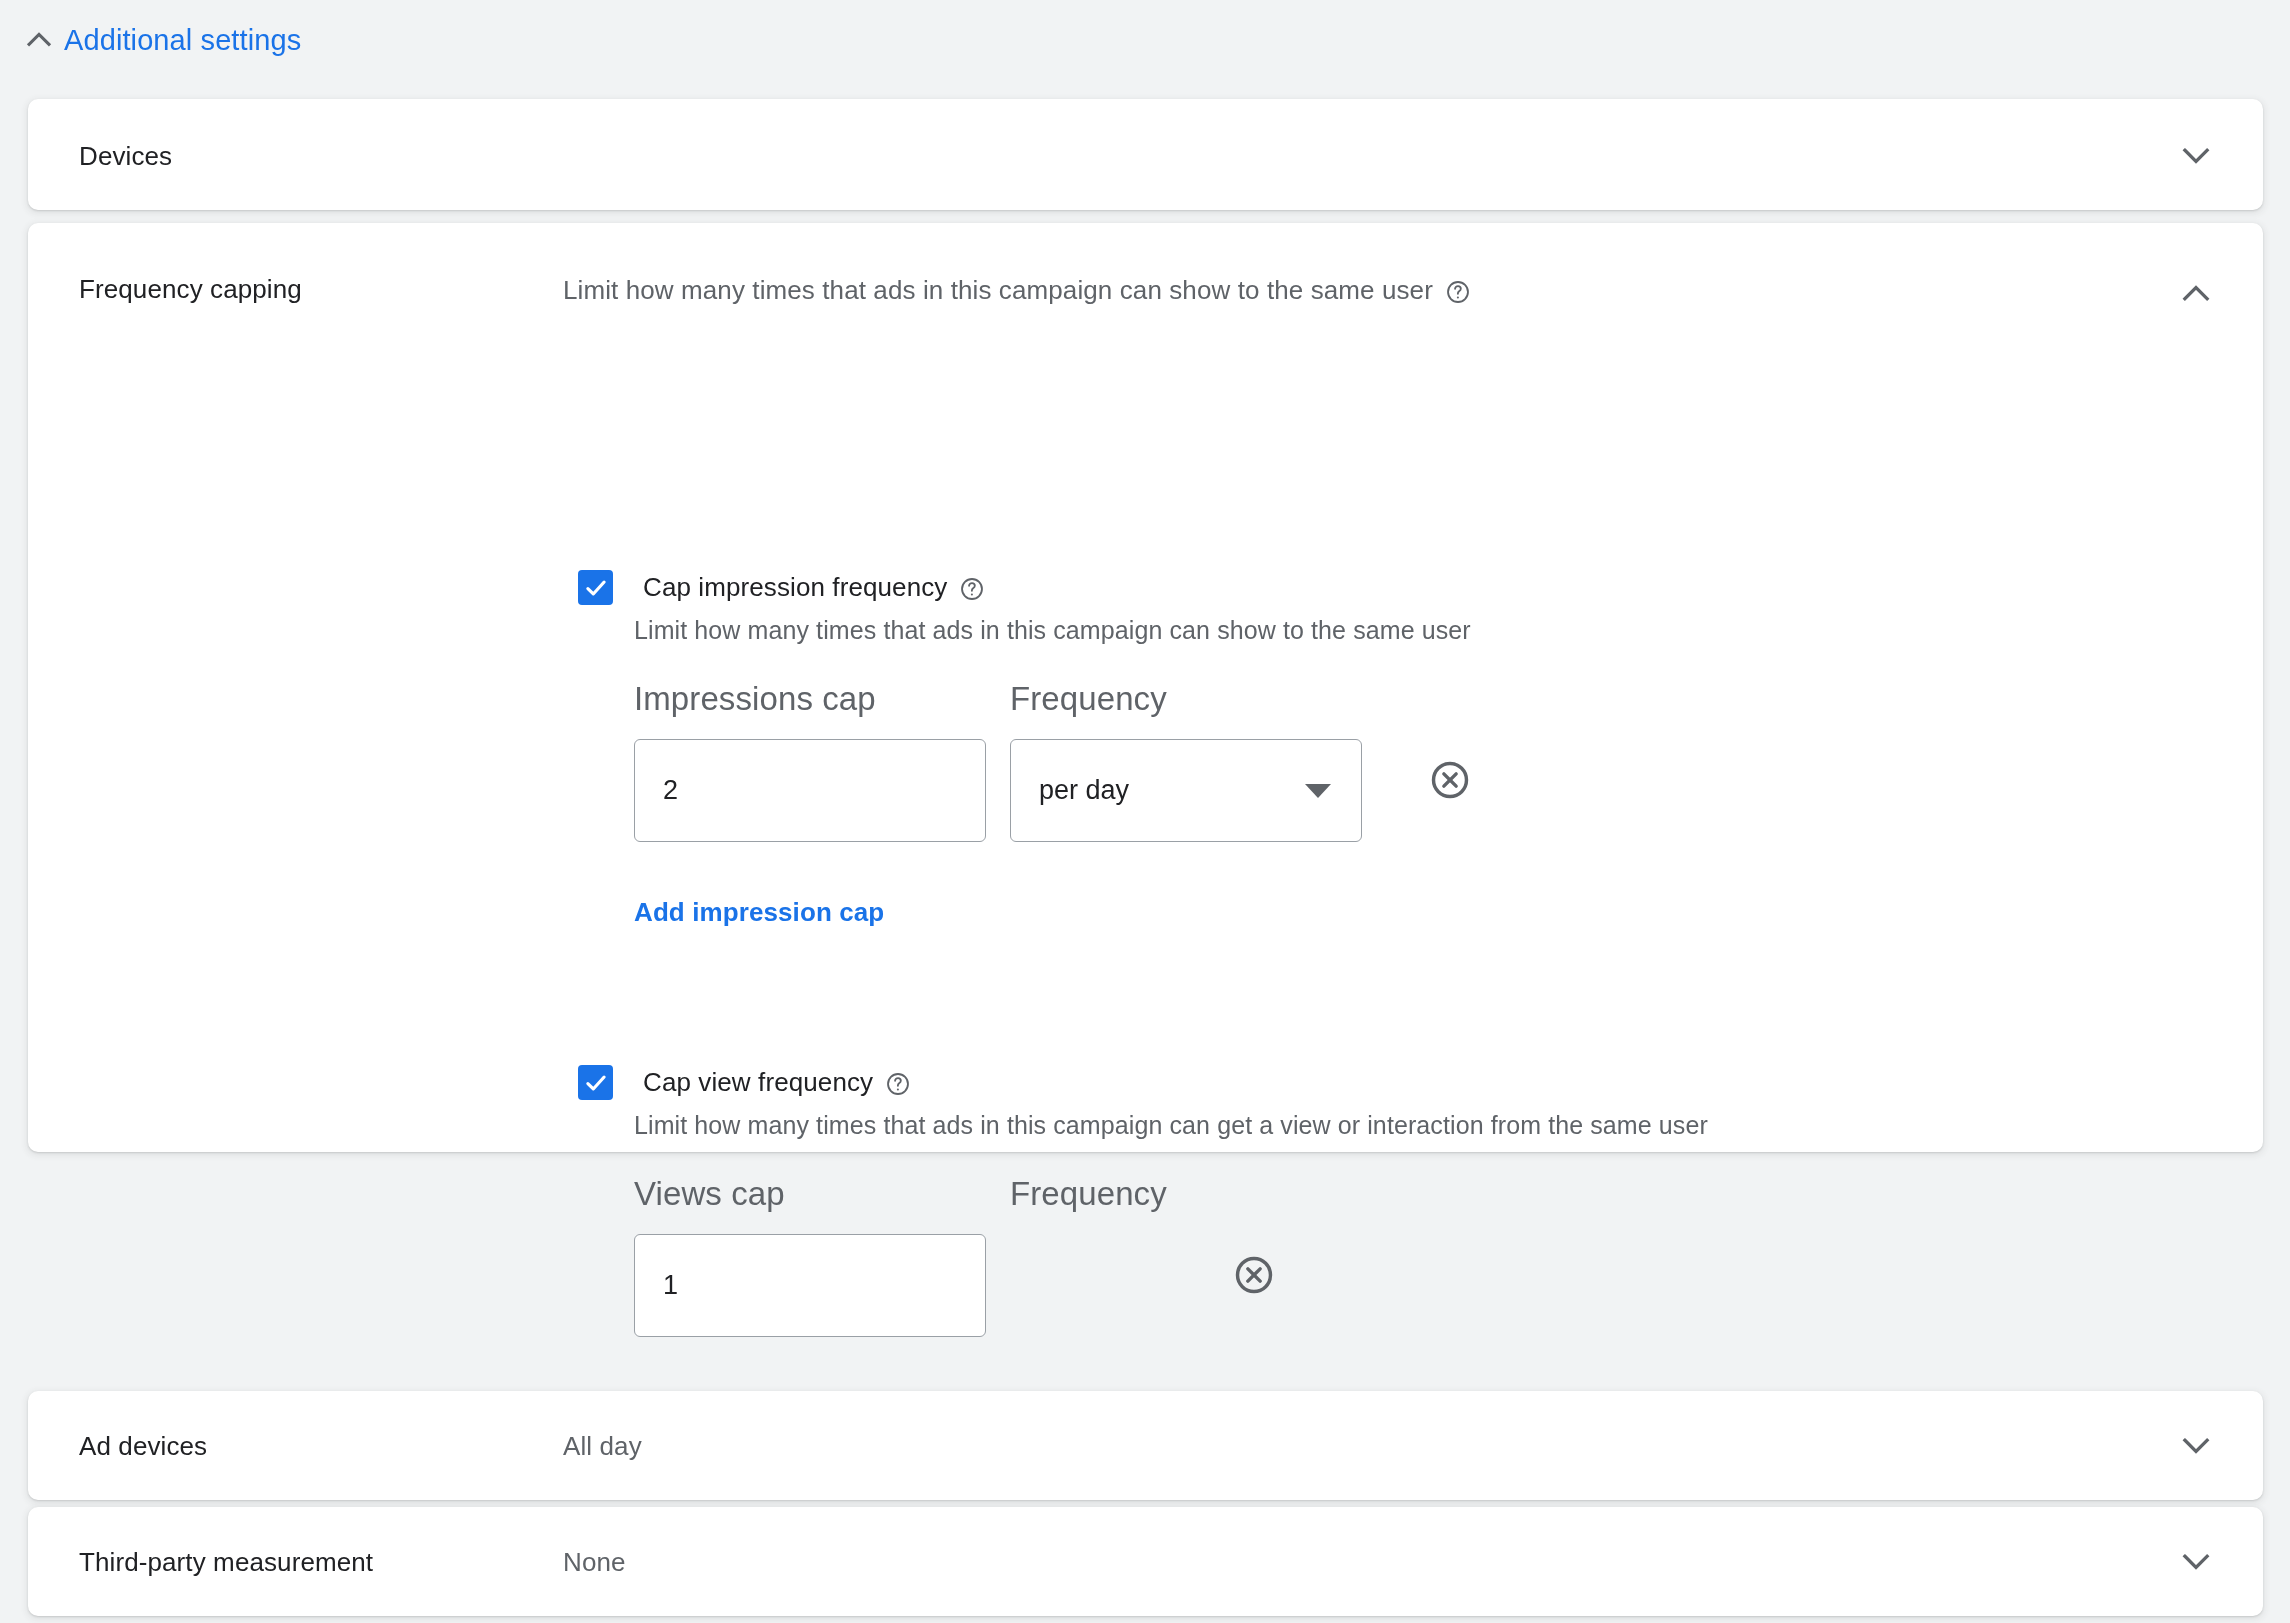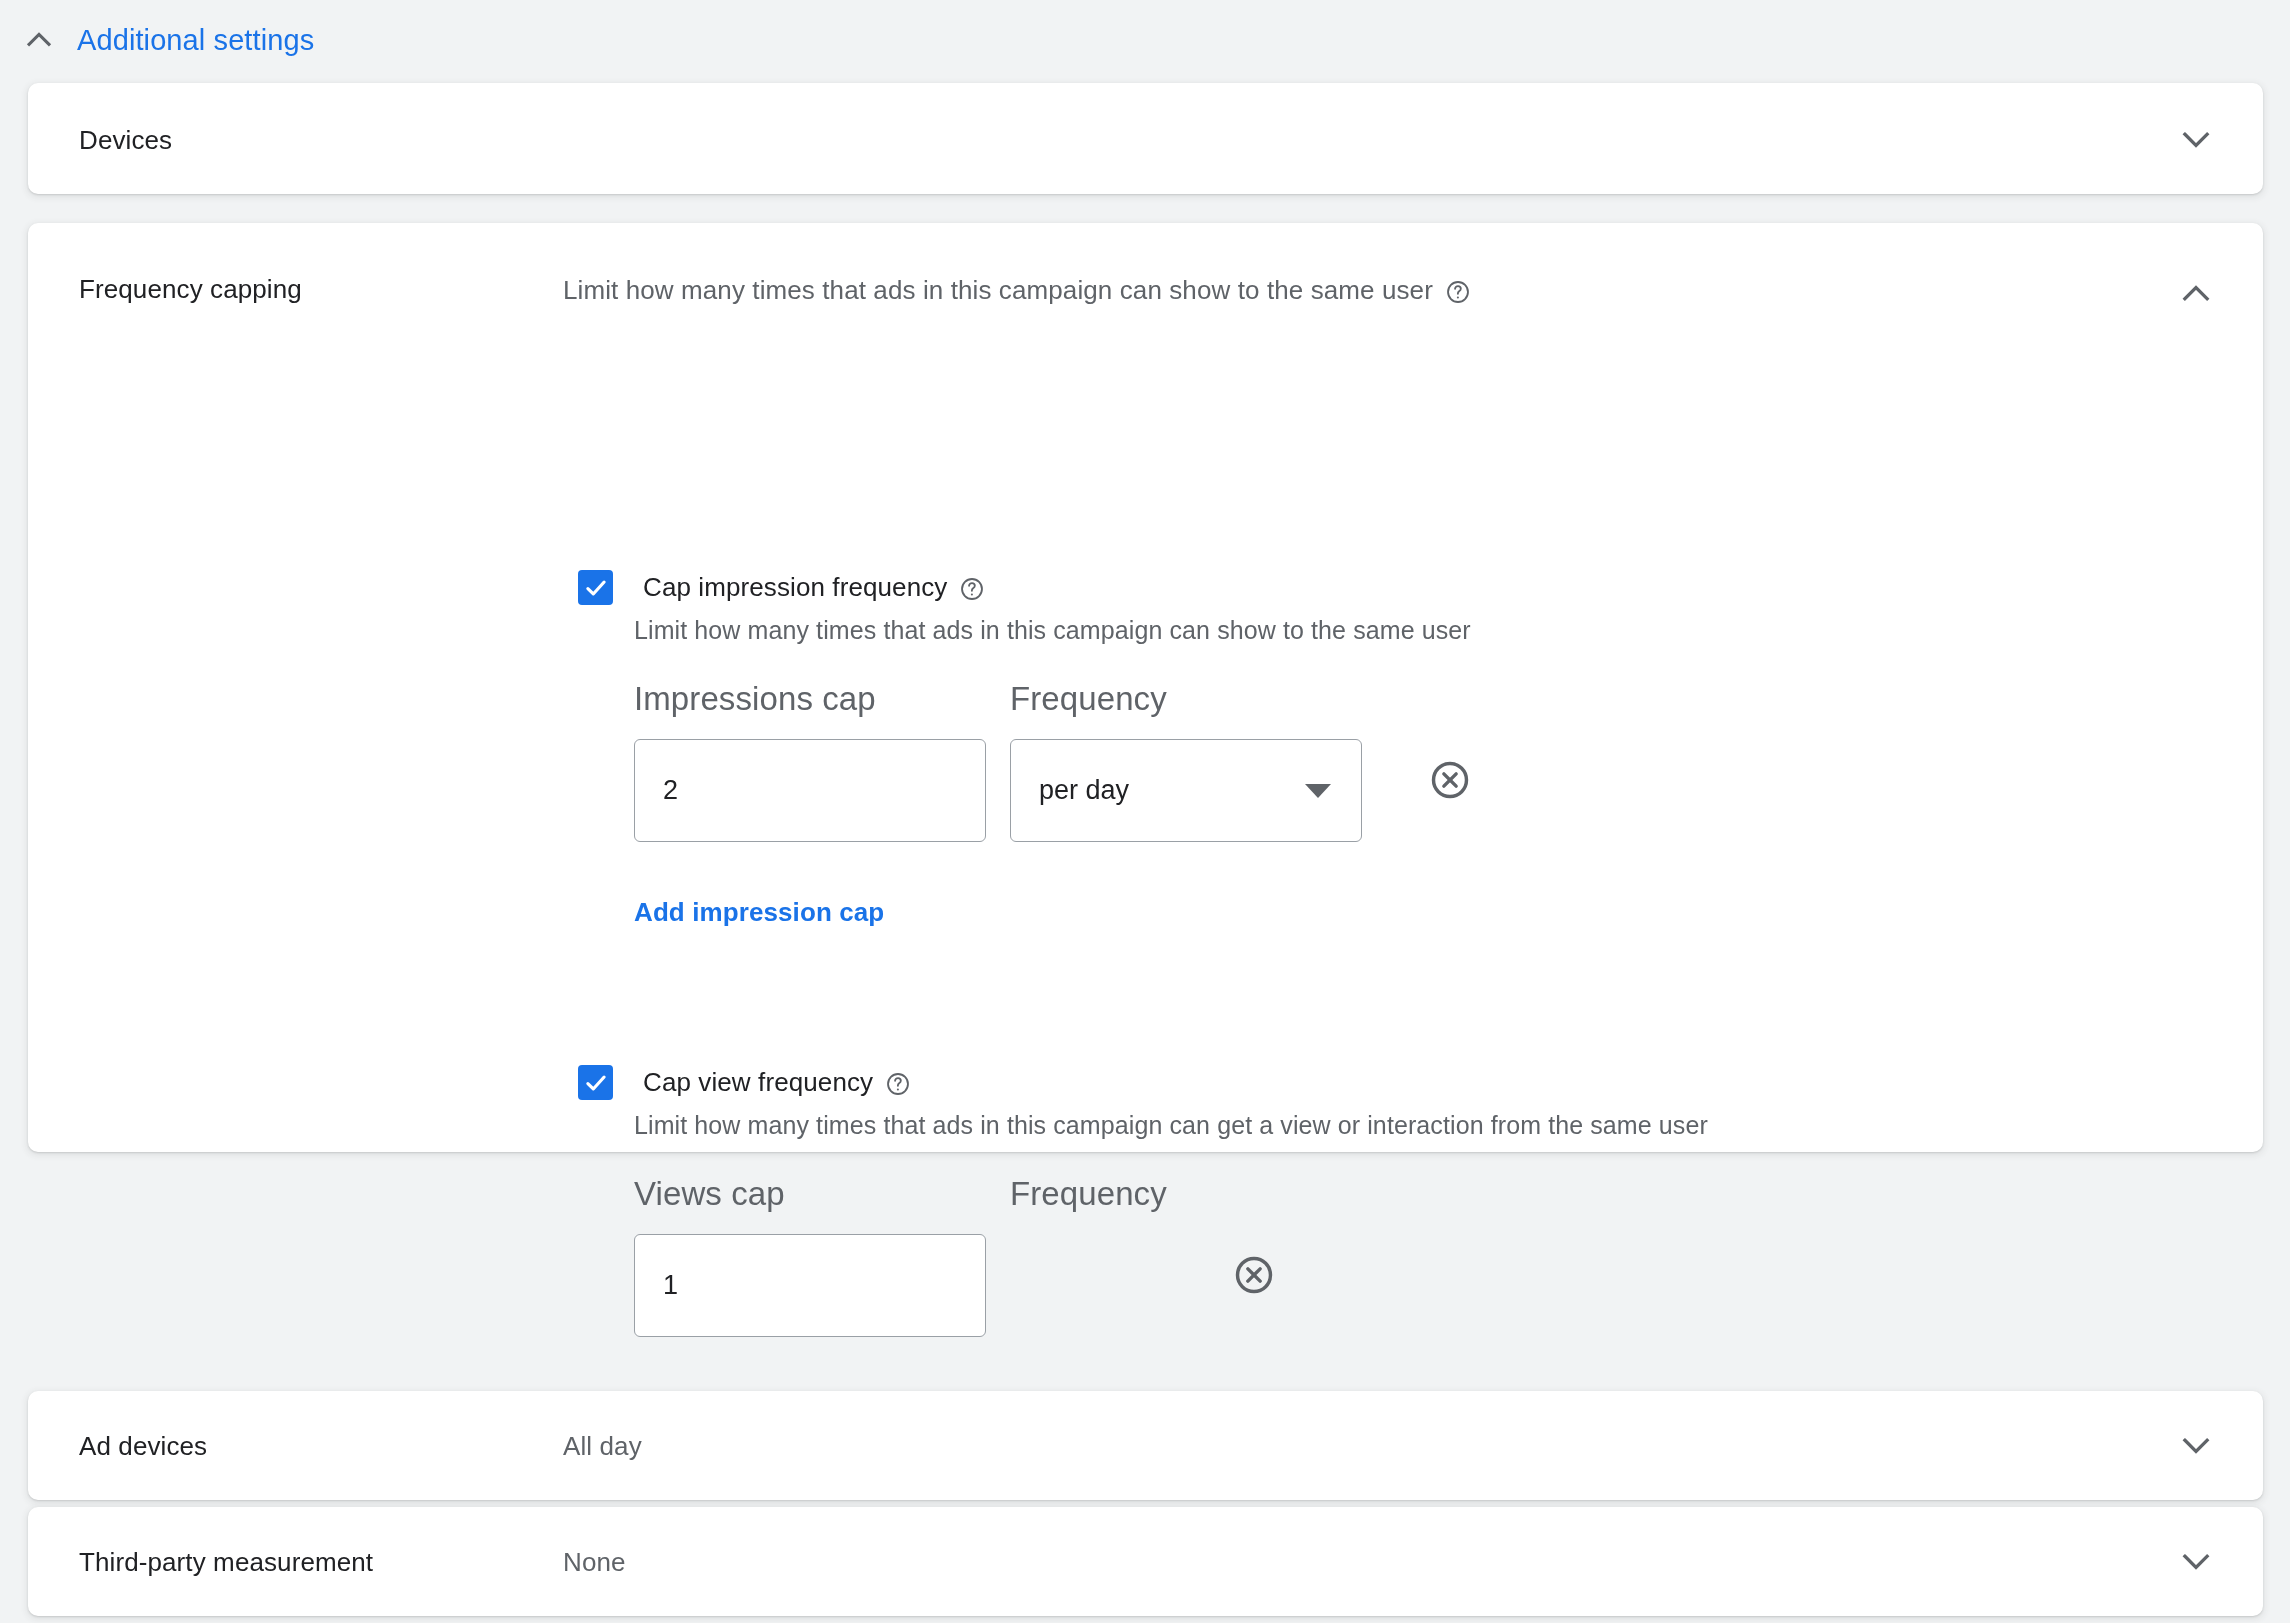--- a/index.html
+++ b/index.html
@@ -21,21 +21,21 @@
   }
 
   
   .addl-header {
     position: absolute;
     left: 22px;
     top: 20px;
     height: 40px;
     display: flex;
     align-items: center;
-    gap: 21px;
+    gap: 8px;
     cursor: pointer;
   }
   .chev-collapse {
     width: 34px;
     height: 34px;
     display: flex;
     align-items: center;
     justify-content: center;
   }
   .chev-collapse svg { display: block; }
@@ -49,21 +49,21 @@
   
   .card {
     position: absolute;
     left: 28px;
     width: 2235px;
     background: #ffffff;
     border-radius: 10px;
     box-shadow: 0 1px 2px 0 rgba(60,64,67,.18), 0 2px 6px 2px rgba(60,64,67,.08);
   }
 
-  .card-devices { top: 83px; height: 111px; }
+  .card-devices { top: 99px; height: 111px; }
   .card-freq    { top: 223px; height: 929px; }
   .card-sched   { top: 1391px; height: 109px; }
   .card-third   { top: 1507px; height: 109px; }
 
   .row-head {
     position: relative;
     display: flex;
     align-items: flex-start;
     height: 100%;
   }

